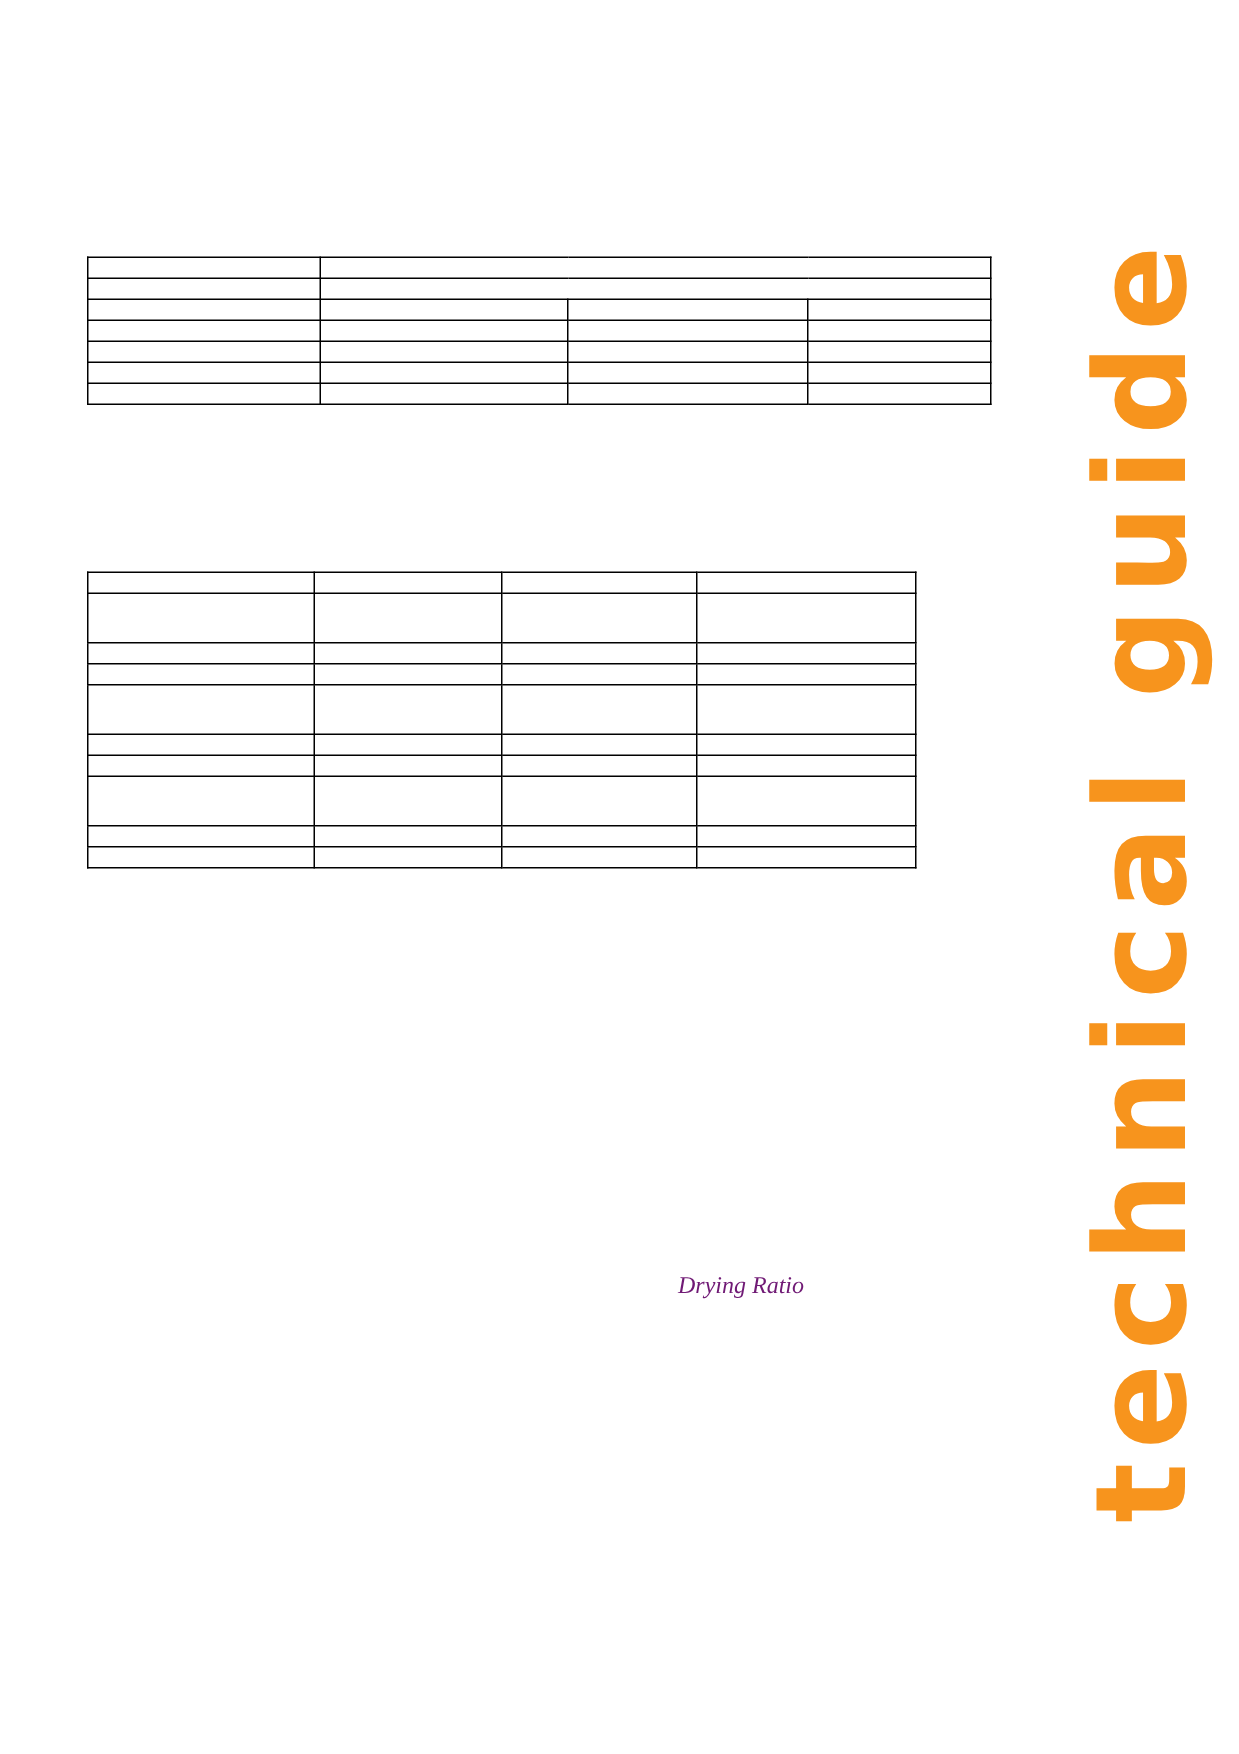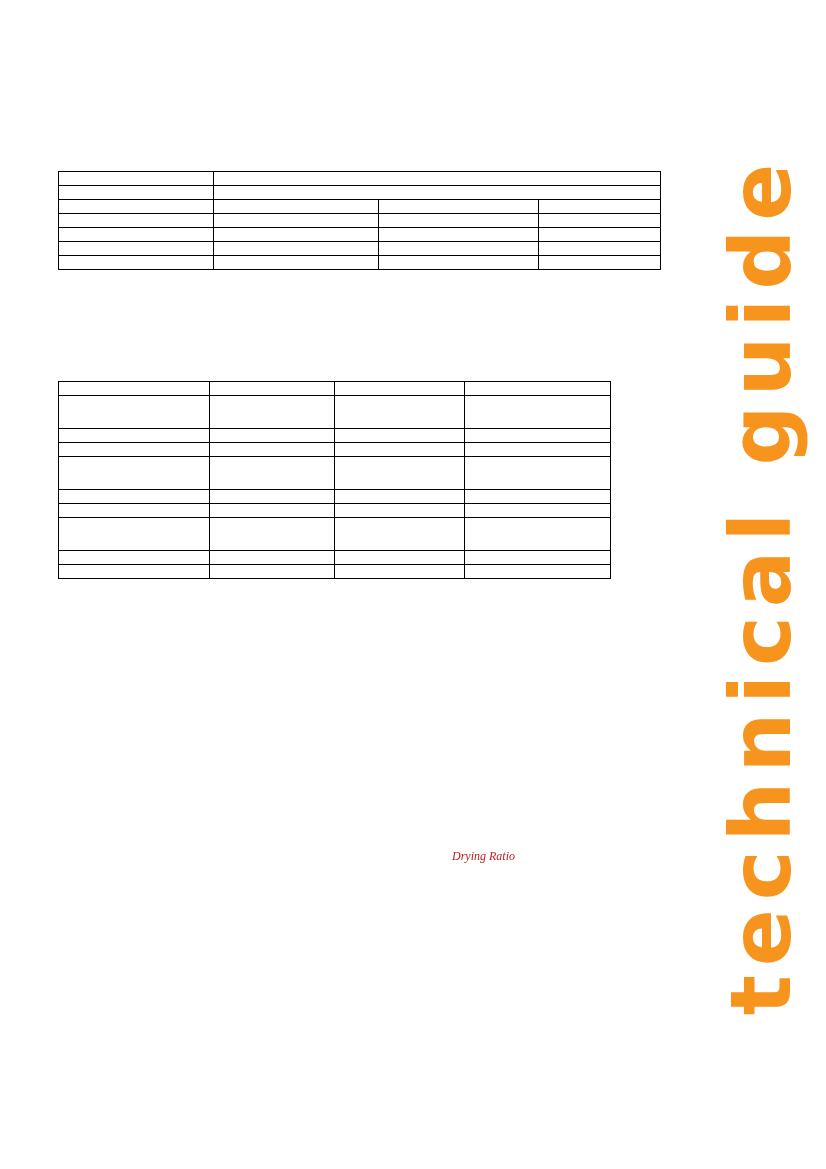--- a/index.html
+++ b/index.html
@@ -71,22 +71,22 @@
   #table-two td { height: 11px; }
   #table-two tr.row-double td { height: 30px; }
 
   
   .caption {
     position: absolute;
     left: 452px;
     top: 849px;
     font-family: "Liberation Serif", serif;
     font-style: italic;
-    font-size: 12px;
-    color: #b91c1c;
+    font-size: 16px;
+    color: #701a75;
     white-space: nowrap;
   }
 </style>
 </head>
 <body>
 
 <table class="doc-table" id="table-one">
   <colgroup>
     <col style="width:155px">
     <col style="width:165px">

